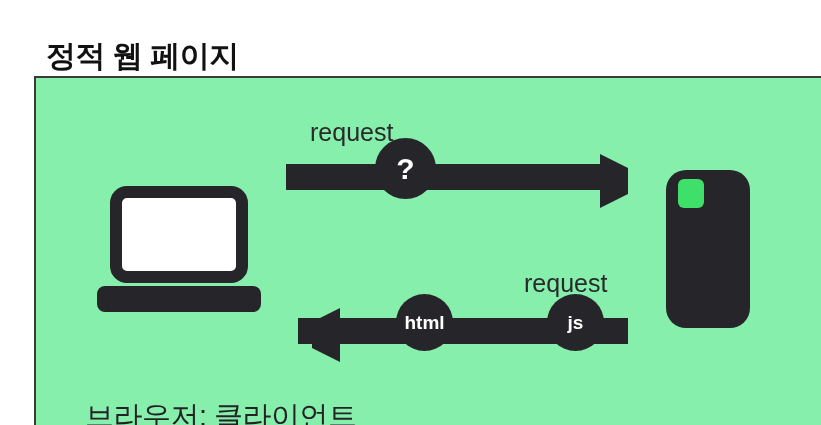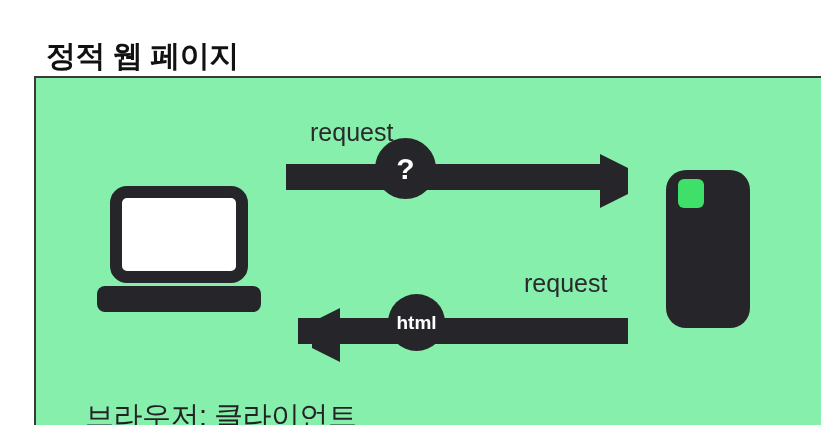--- a/index.html
+++ b/index.html
@@ -81,21 +81,21 @@
     border-right:28px solid var(--dark);
     border-top:14px solid transparent;
     border-bottom:14px solid transparent;
   }
   .badge{
     position:absolute;top:216px;width:57px;height:57px;
     background:var(--dark);border-radius:50%;
     display:flex;align-items:center;justify-content:center;
     color:#fff;font-size:19px;font-weight:bold;
   }
-  .badge-html{left:352px;}
+  .badge-html{left:360px;}
   .badge-css{left:437px;}
   .badge-js{left:511px;}
 
   
   .caption{
     position:absolute;top:306px;
     font-size:29px;color:#232326;letter-spacing:-0.5px;
   }
   .caption-client{left:36px;}
   .caption-server{left:582px;}
@@ -120,17 +120,18 @@
 
     <div class="request-label">request</div>
     <div class="request-shaft"></div>
     <div class="request-head"></div>
     <div class="question-circle">?</div>
 
     <div class="response-label">request</div>
     <div class="response-shaft"></div>
     <div class="response-head"></div>
     <div class="badge badge-html">html</div>
+    <div class="badge badge-js">js</div>
 
     <div class="caption caption-client">브라우저: 클라이언트</div>
 
   </div>
 </div>
 
 </body></html>

